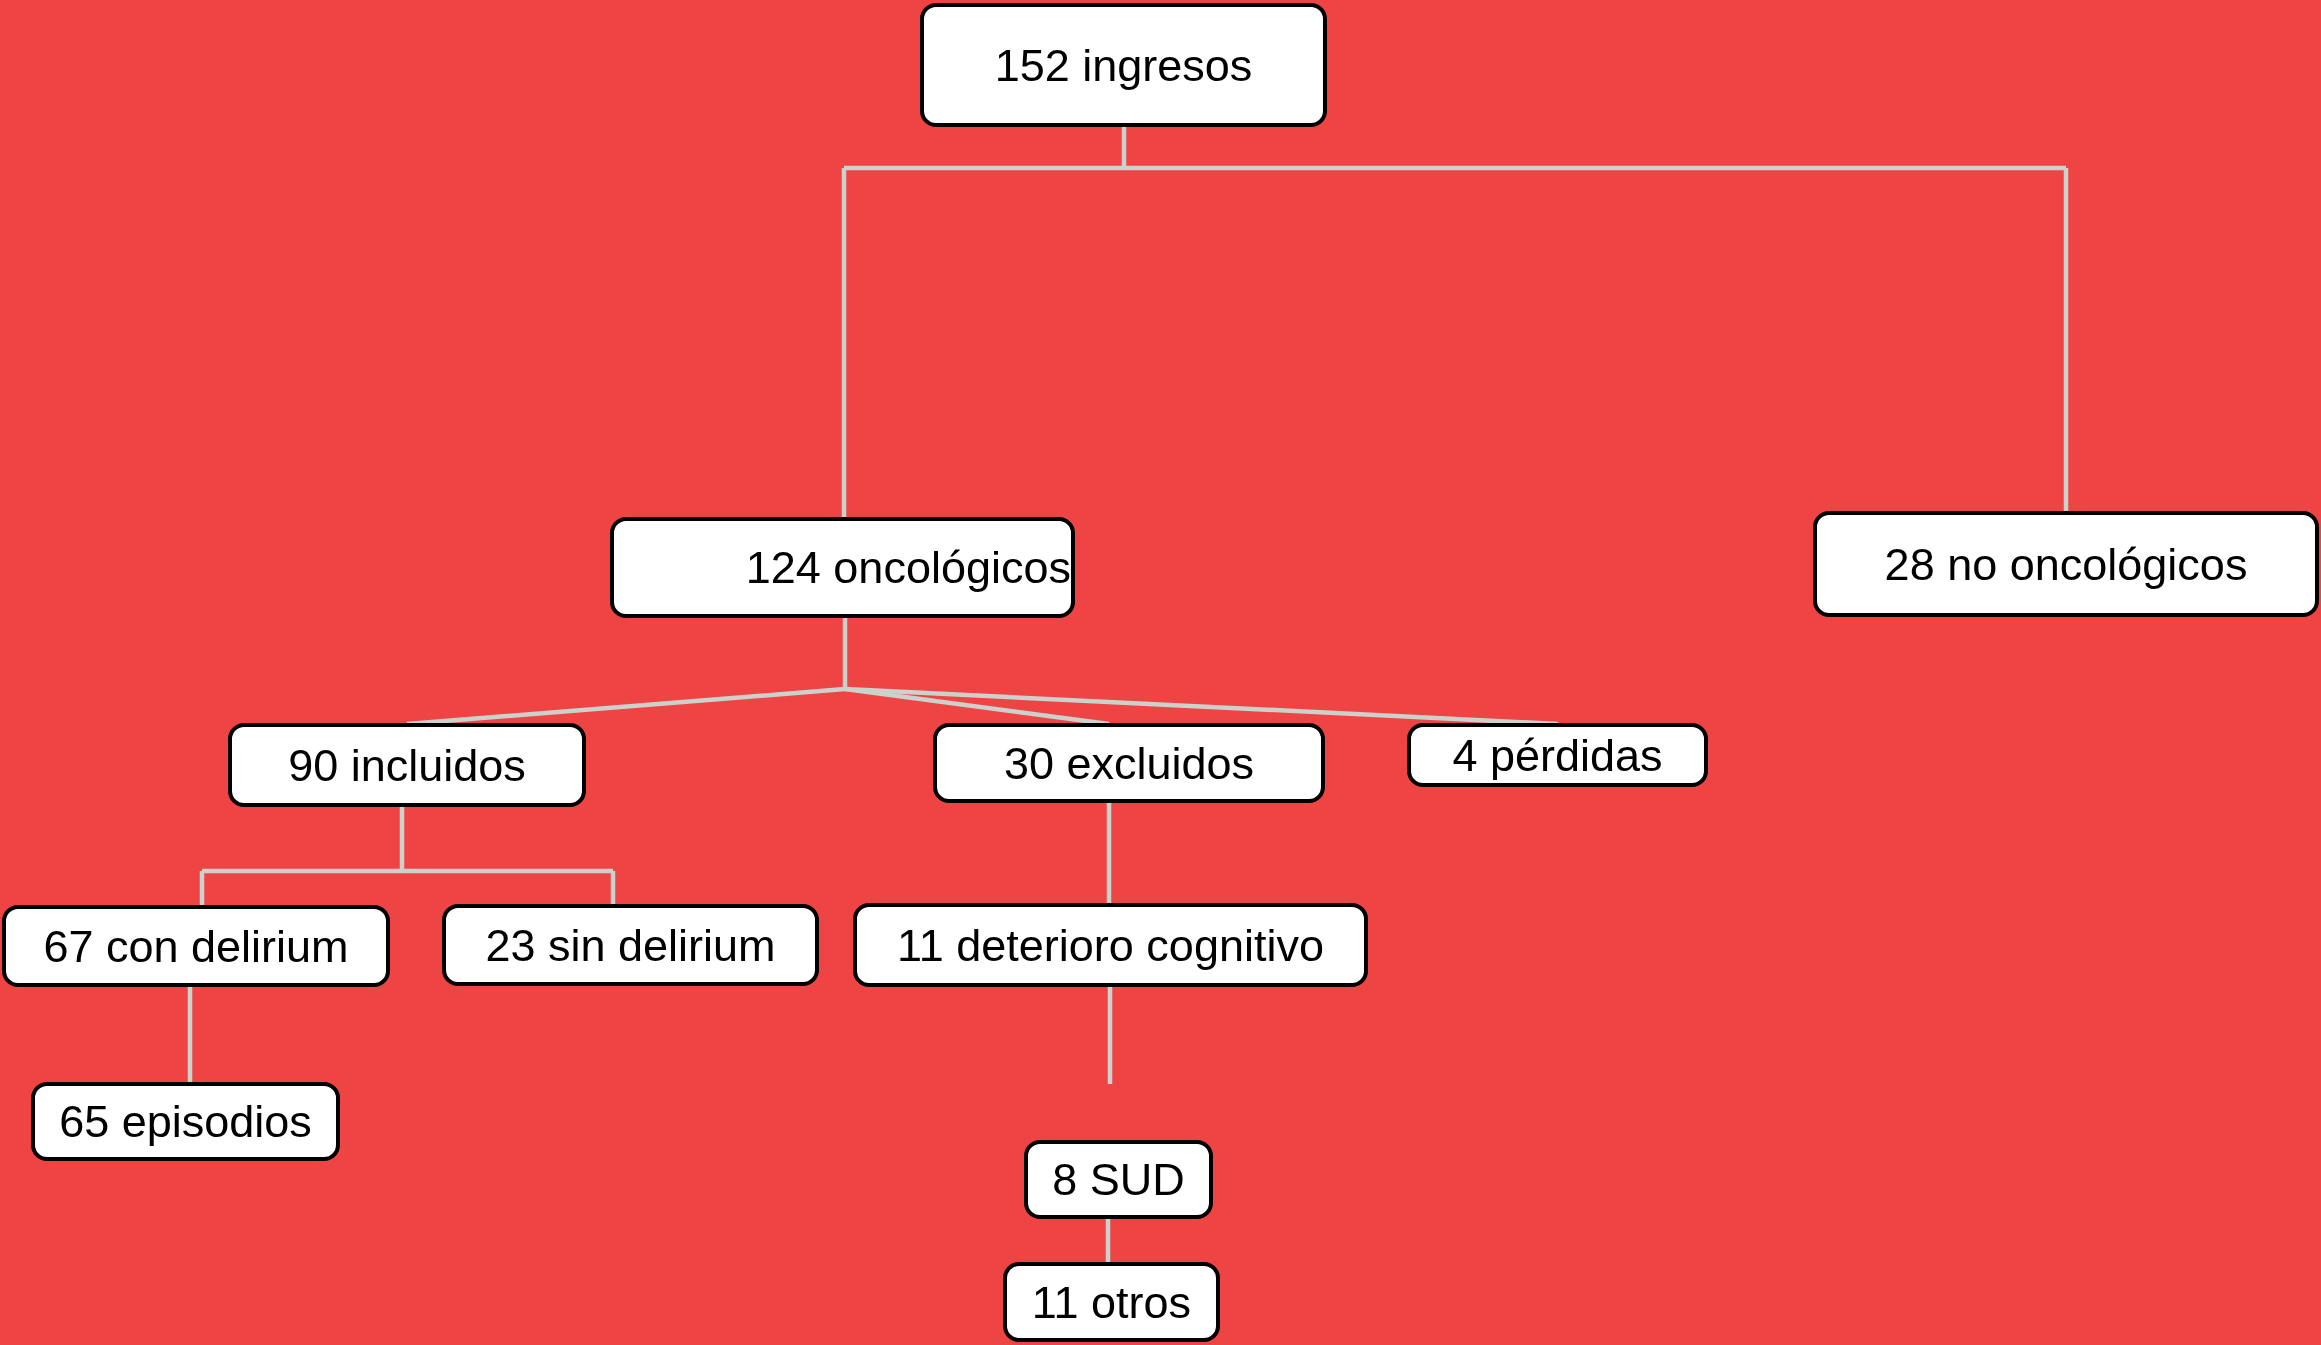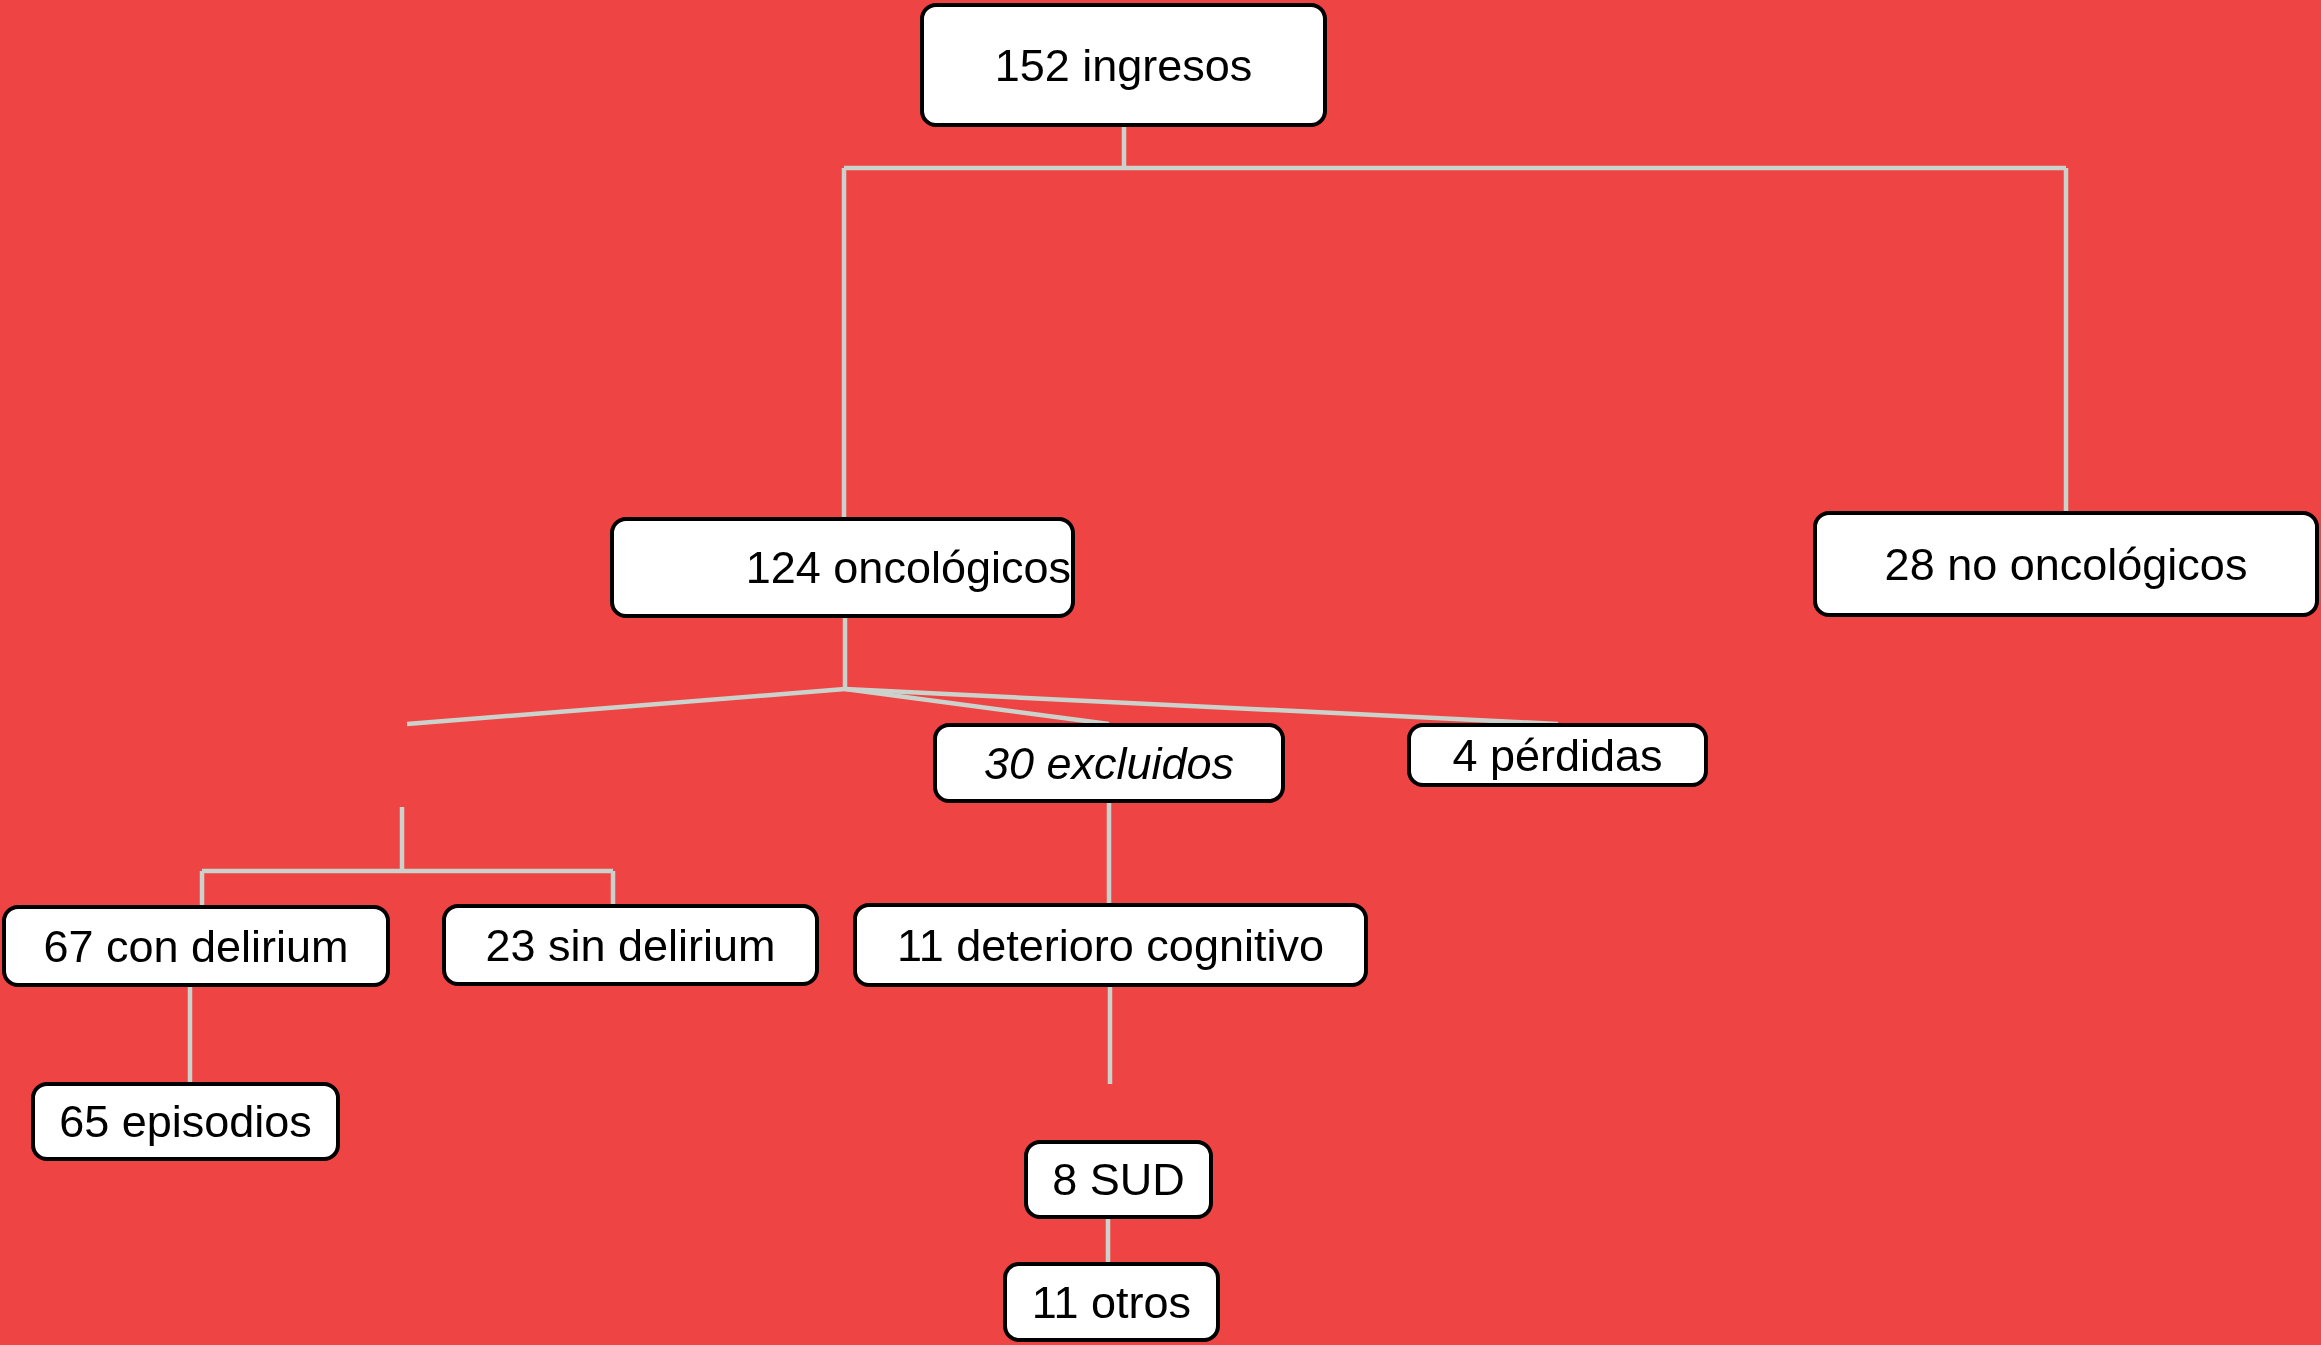--- a/index.html
+++ b/index.html
@@ -40,21 +40,21 @@
     color: #000000;
     font-size: 45px;
     line-height: 1;
     white-space: nowrap;
   }
   
   #n-ingresos            { left: 920px;  top: 3px;    width: 407px; height: 124px; }
   #n-oncologicos         { left: 610px;  top: 517px;  width: 465px; height: 101px; justify-content: flex-end; }
   #n-no-oncologicos      { left: 1813px; top: 511px;  width: 506px; height: 106px; }
   #n-incluidos           { left: 228px;  top: 723px;  width: 358px; height: 84px;  }
-  #n-excluidos           { left: 933px;  top: 723px;  width: 352px; height: 80px; font-style: italic;  }
+  #n-excluidos           { left: 933px;  top: 723px;  width: 392px; height: 80px;  }
   #n-perdidas            { left: 1407px; top: 723px;  width: 301px; height: 64px; text-align: right;  }
   #n-con-delirium        { left: 2px;    top: 905px;  width: 388px; height: 82px;  }
   #n-sin-delirium        { left: 442px;  top: 904px;  width: 377px; height: 82px;  }
   #n-deterioro-cognitivo { left: 853px;  top: 903px;  width: 515px; height: 84px;  }
   #n-episodios           { left: 31px;   top: 1082px; width: 309px; height: 79px;  }
   #n-sud                 { left: 1024px; top: 1140px; width: 189px; height: 79px; text-align: right;  }
   #n-otros               { left: 1003px; top: 1262px; width: 217px; height: 80px;  }
 </style>
 </head>
 <body>
@@ -85,20 +85,23 @@
   </div>
 
   <div class="node" id="n-oncologicos">
     <span>124 oncológicos</span>
   </div>
 
   <div class="node" id="n-no-oncologicos">
     <span>28 no oncológicos</span>
   </div>
 
+  <div class="node" id="n-incluidos">
+    <span>90 incluidos</span>
+  </div>
 
   <div class="node" id="n-excluidos">
     <span>30 excluidos</span>
   </div>
 
   <div class="node" id="n-perdidas">
     <span>4 pérdidas</span>
   </div>
 
   <div class="node" id="n-con-delirium">

